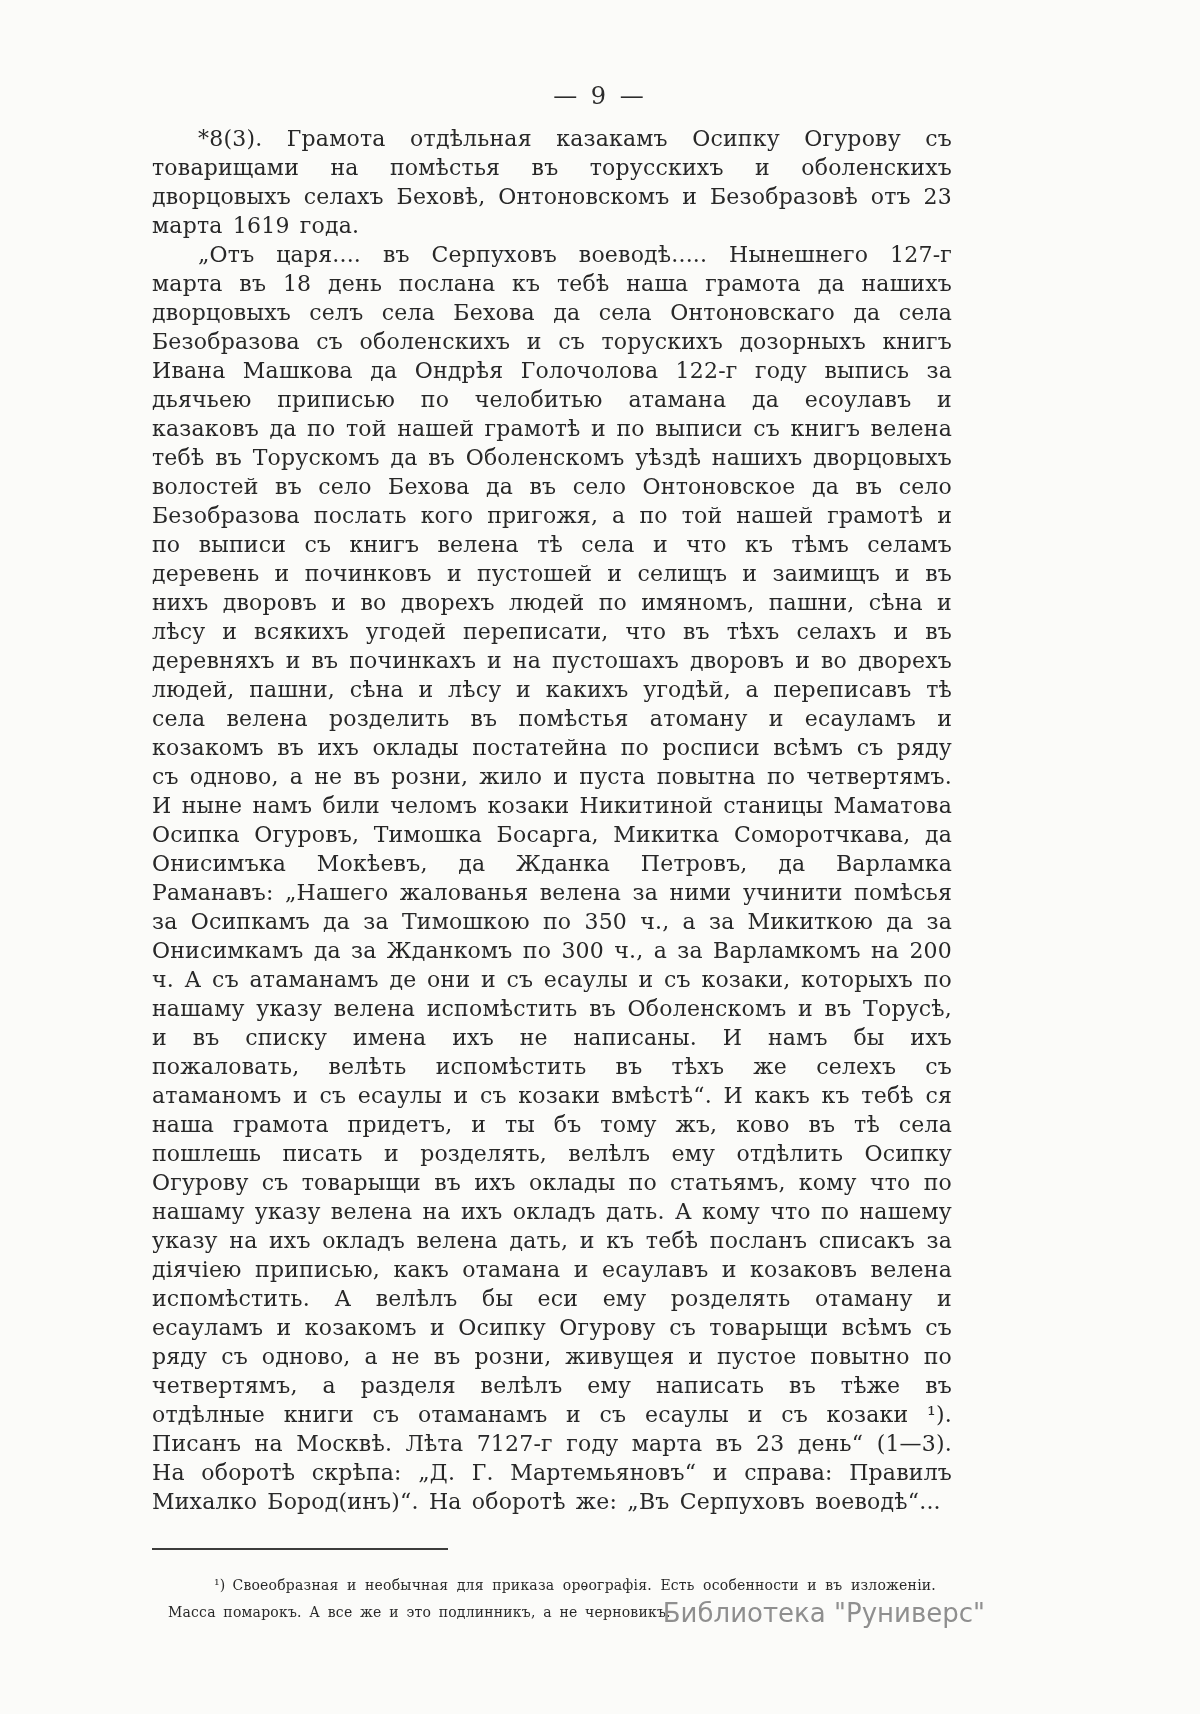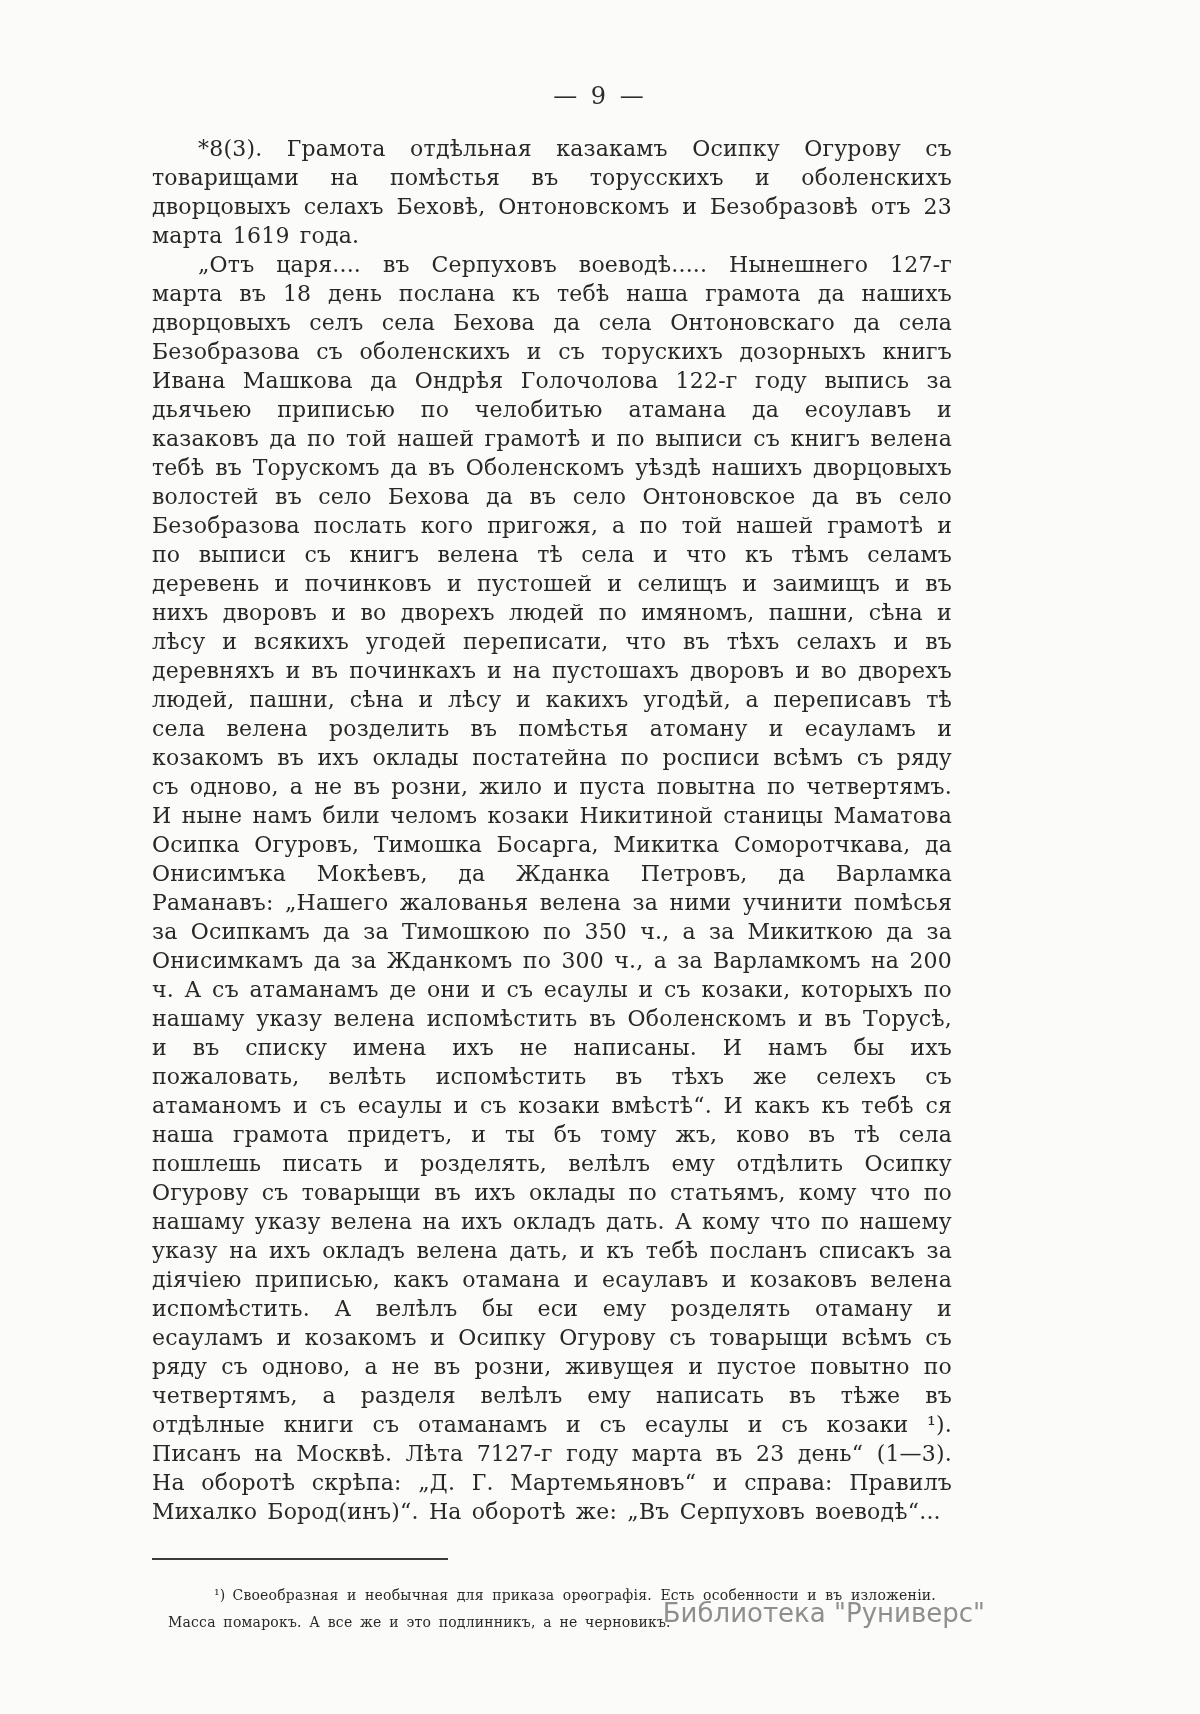--- a/index.html
+++ b/index.html
@@ -25,21 +25,21 @@
     left: 0;
     width: 100%;
     text-align: center;
     font-size: 24px;
     letter-spacing: 3px;
     color: #2c2c2c;
   }
   .text-block {
     position: absolute;
     left: 152px;
-    top: 134px;
+    top: 124px;
     width: 800px;
   }
   .para {
     margin: 0;
     text-align: justify;
     font-size: 22px;
     line-height: 29px;
     text-indent: 46px;
     word-spacing: 3px;
     letter-spacing: 0.2px;

